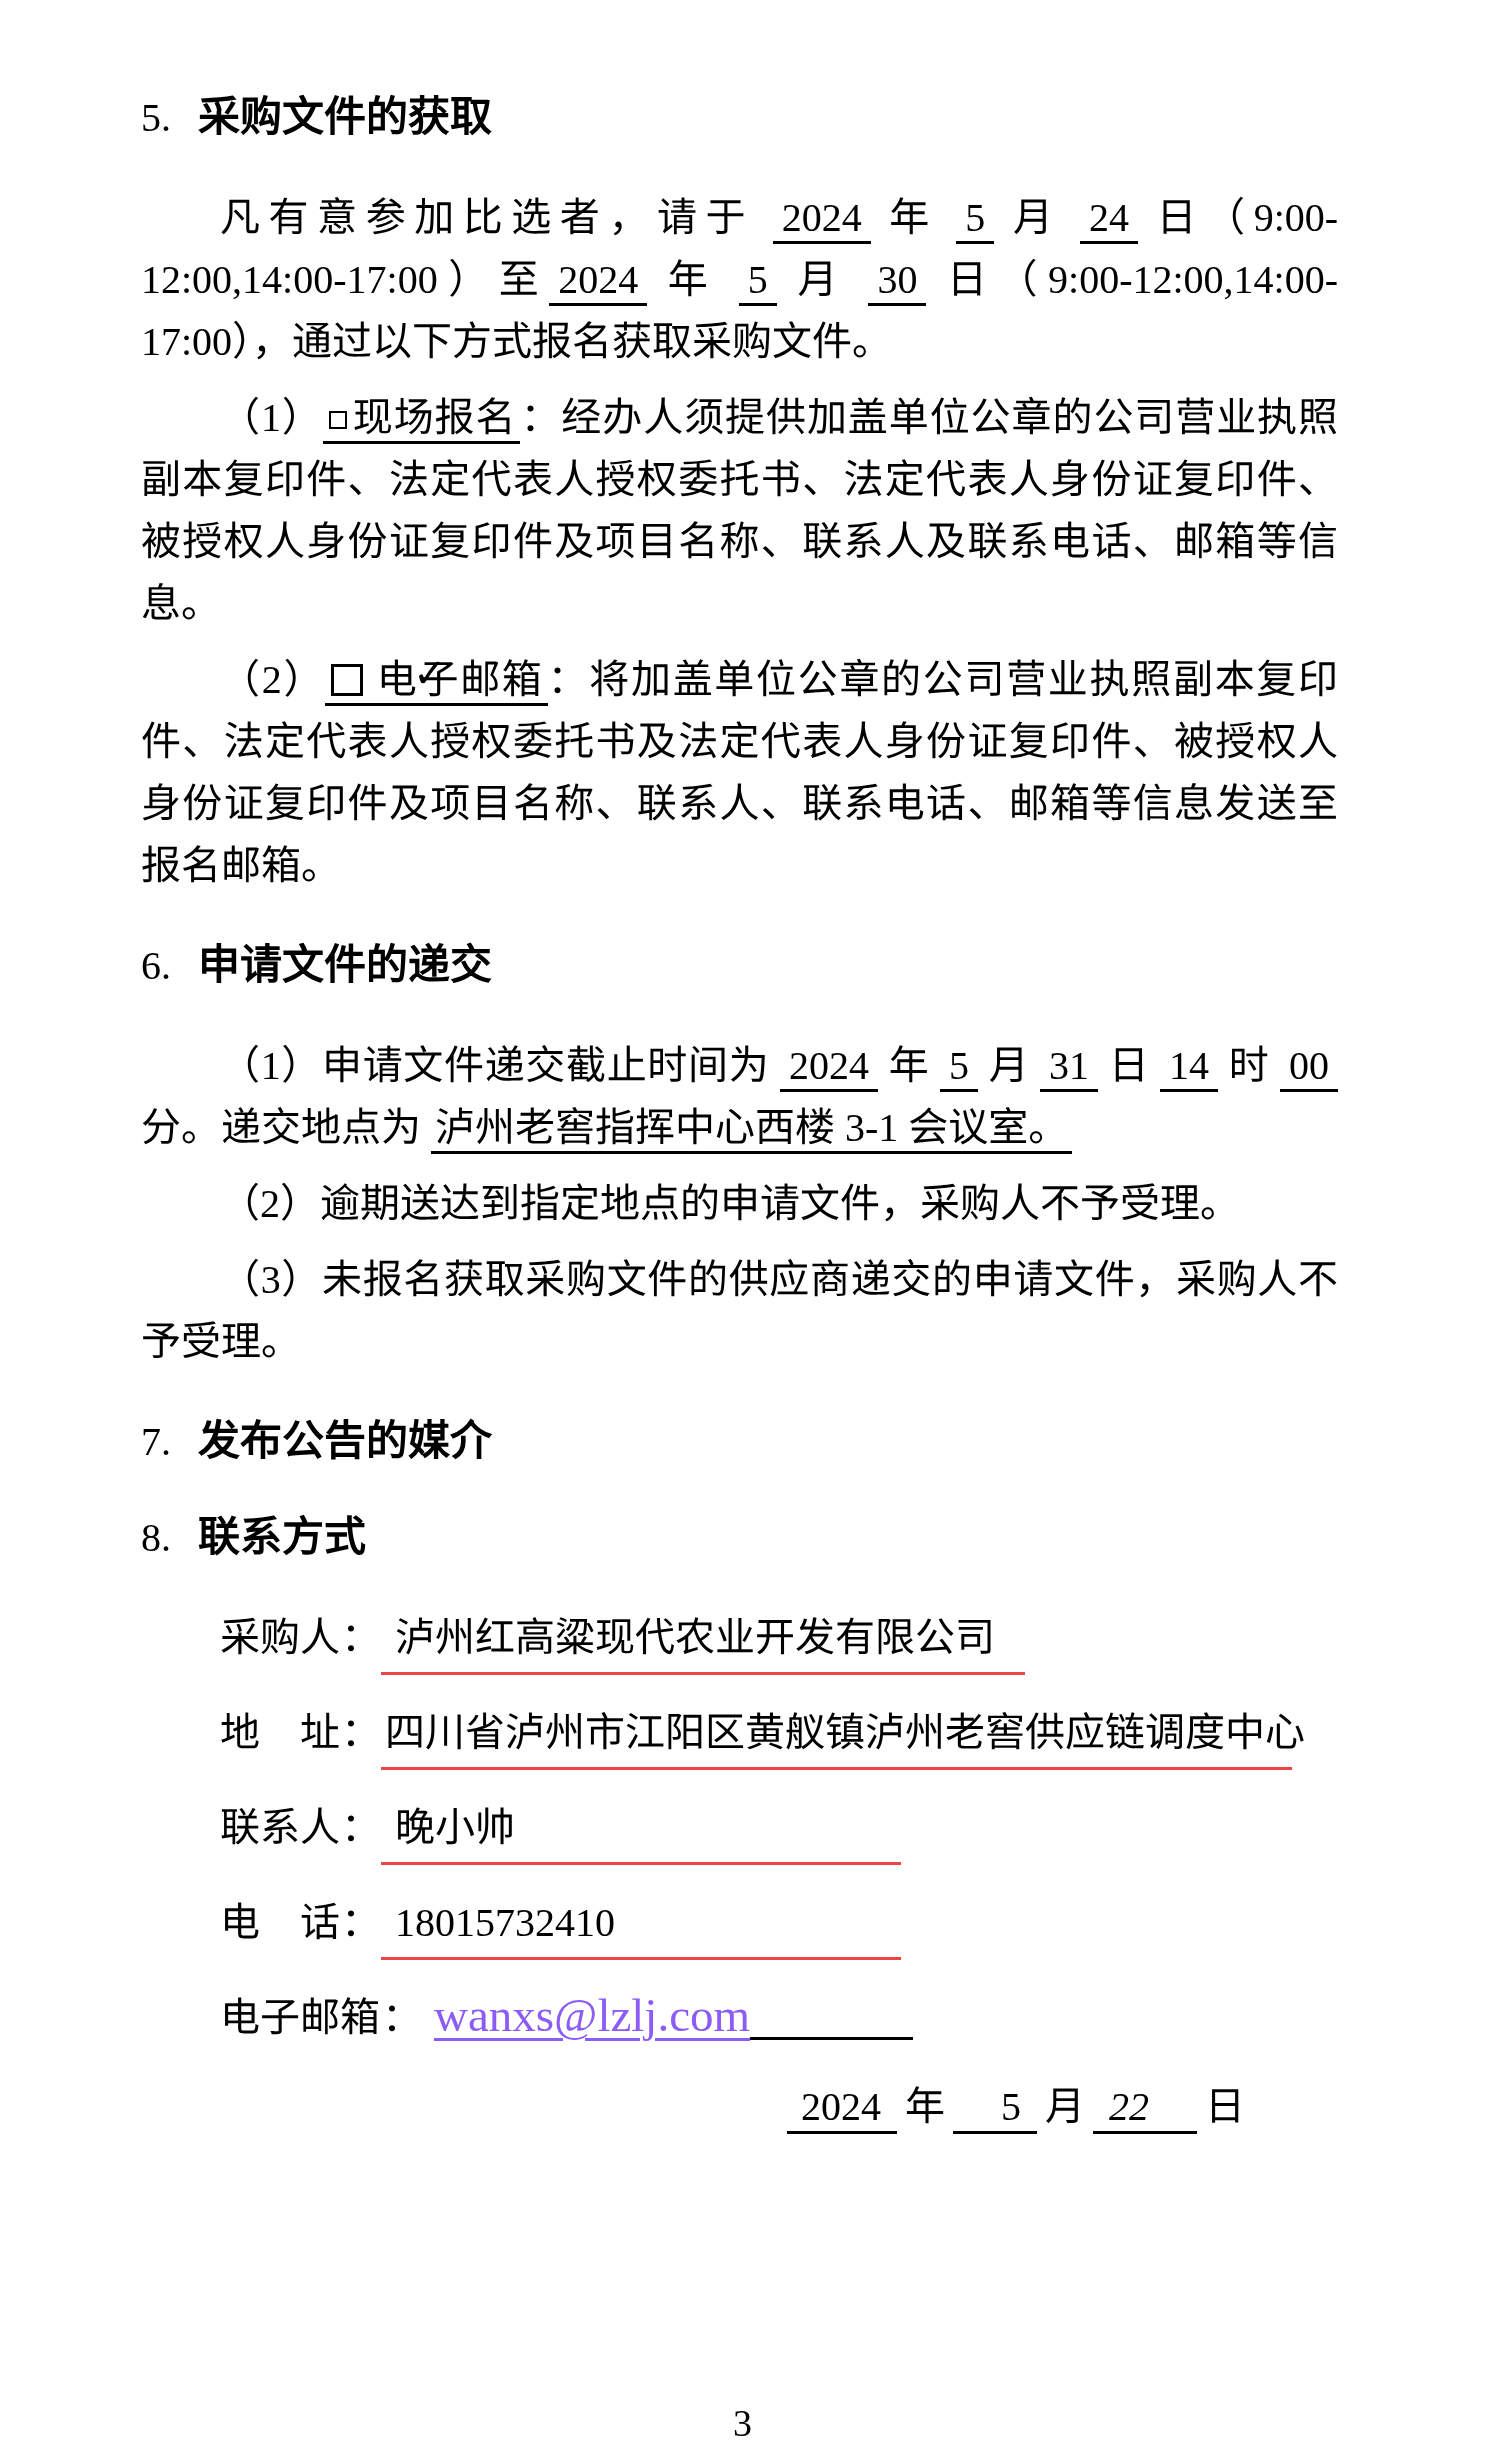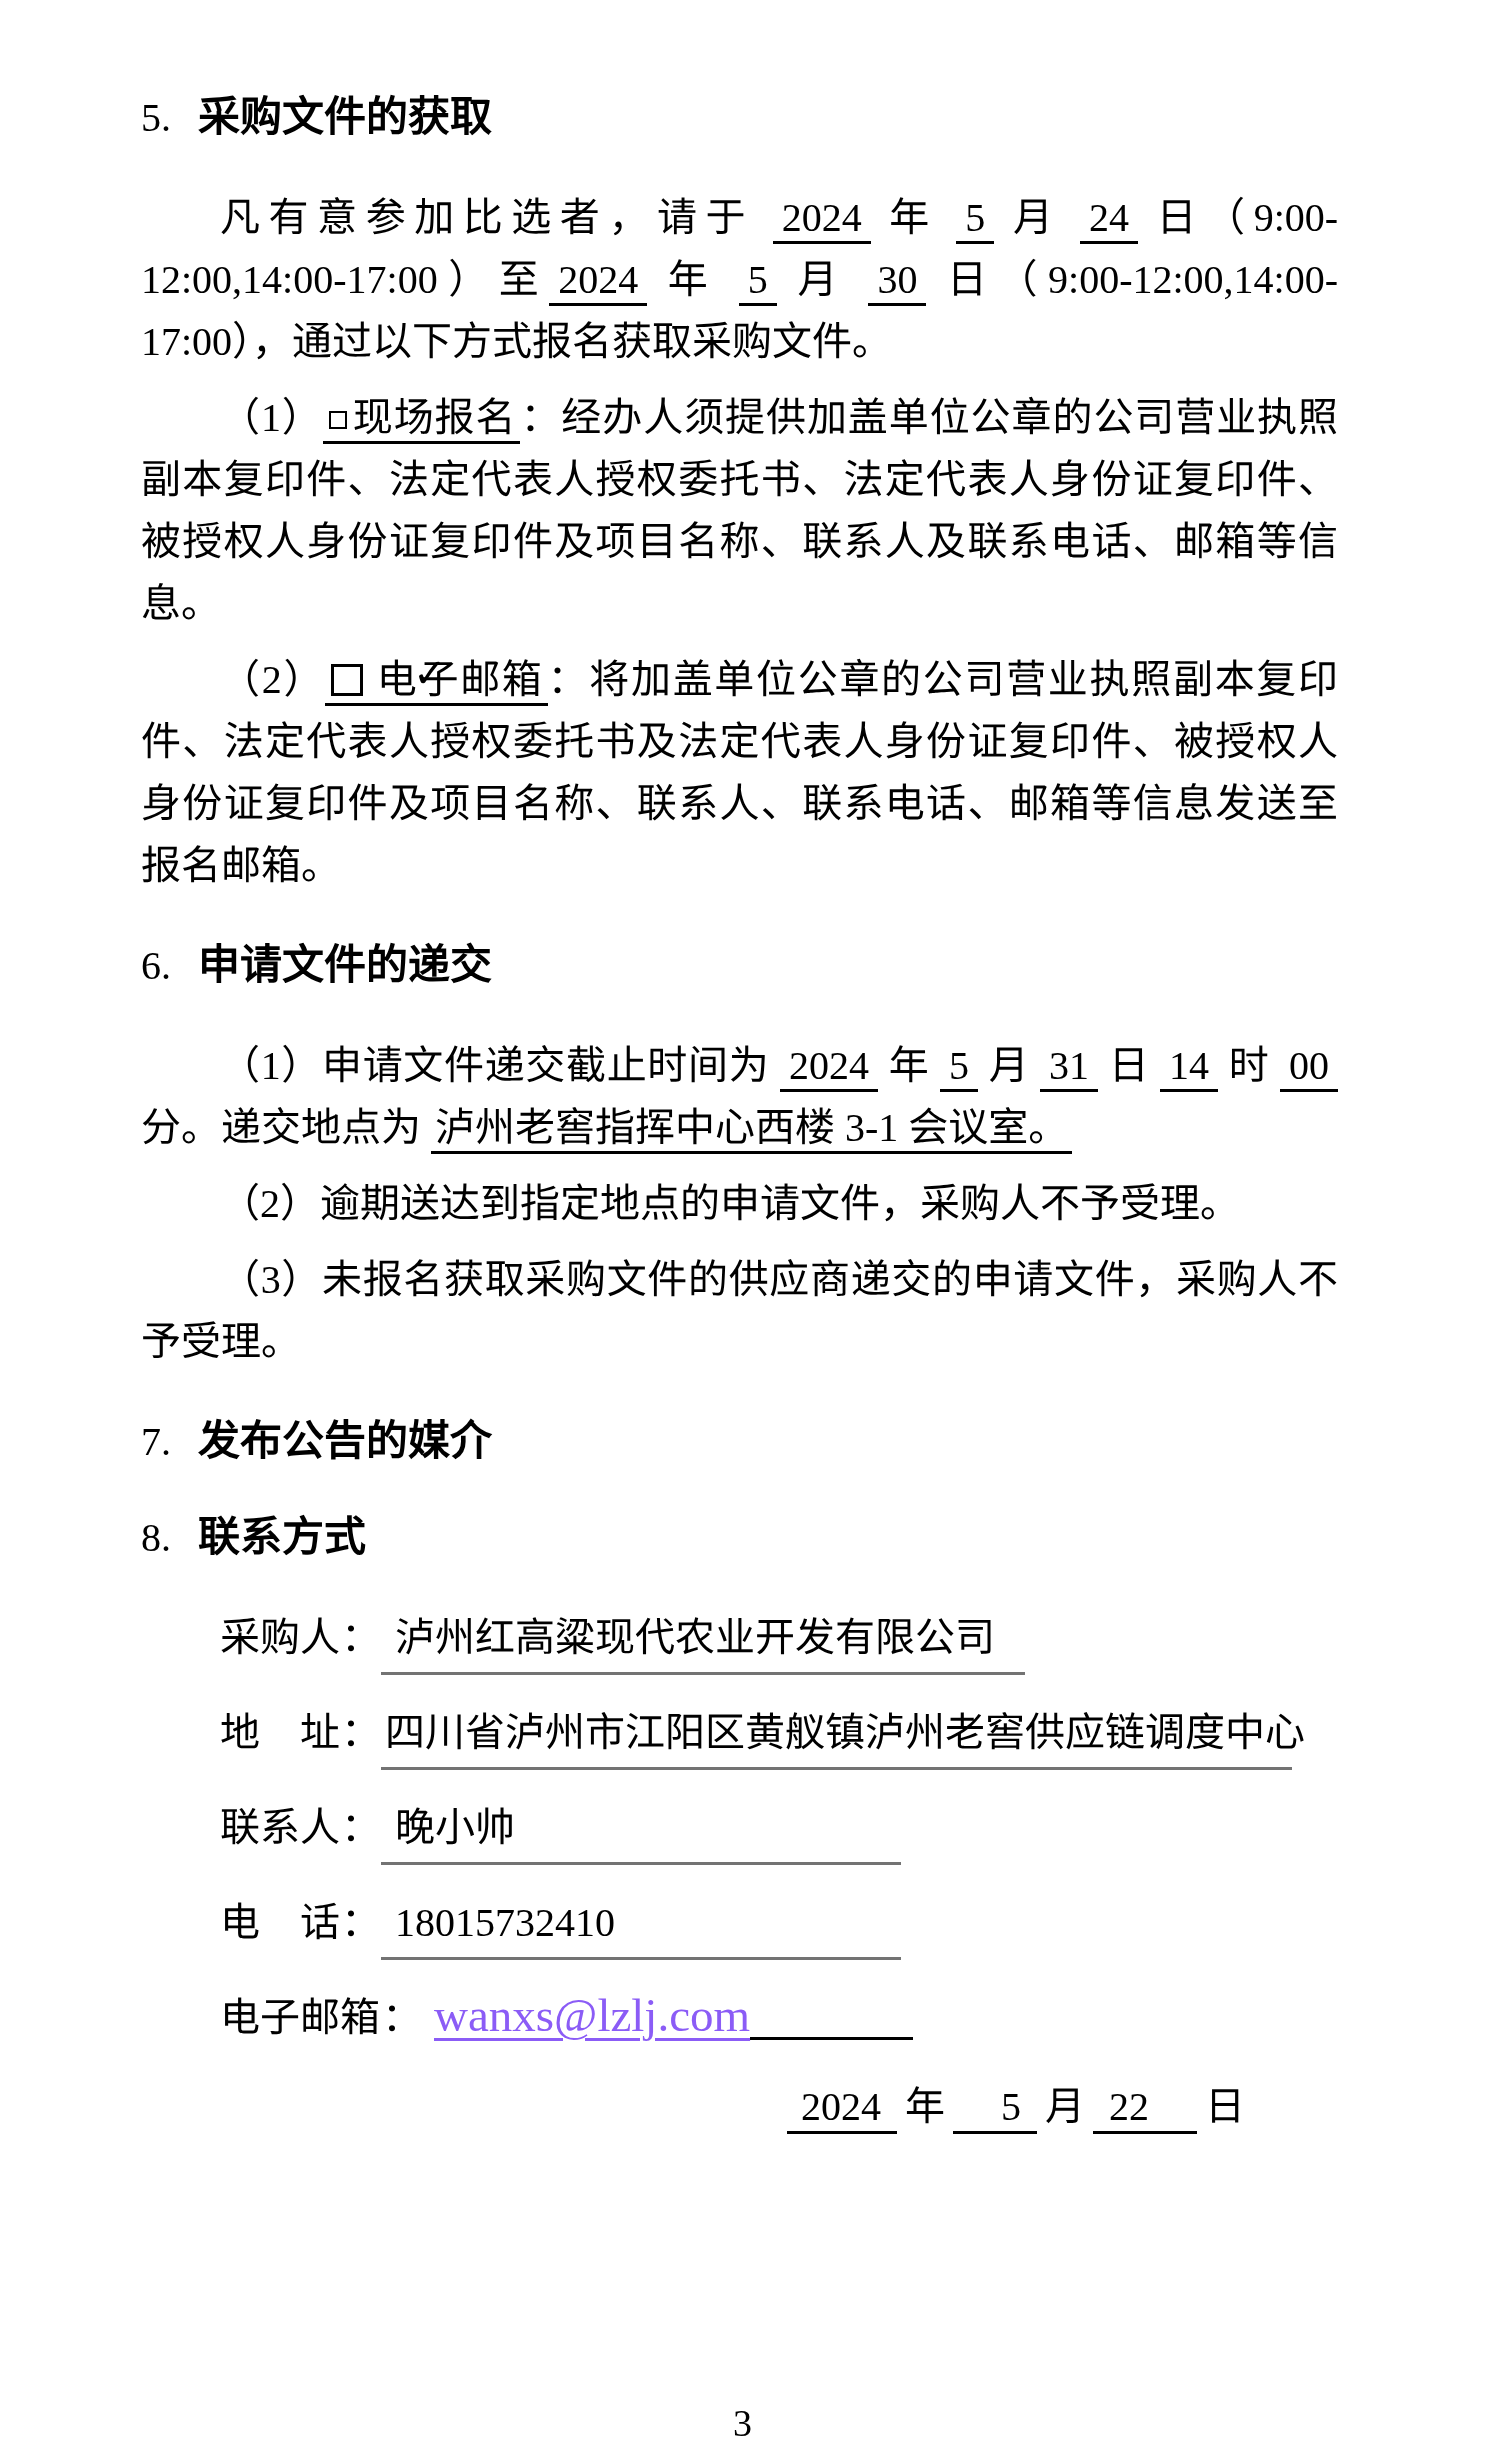--- a/index.html
+++ b/index.html
@@ -86,21 +86,21 @@
     margin: 0 0 27px 0;
     padding-left: 79px;
     text-indent: 0;
     white-space: nowrap;
   }
   .contact-row .label { display: inline-block; width: 121px; }
   .contact-row .label.wide { width: 162px; }
   .contact-row .cvalue {
     display: inline-block;
     box-sizing: border-box;
-    border-bottom: 3px solid #737373;
+    border-bottom: 3px solid #ef4444;
     padding: 0 0 3px 14px;
     vertical-align: baseline;
   }
   .vw1 { width: 644px; }
   .vw2 { width: 911px; padding-left: 4px !important; }
   .vw3 { width: 520px; }
   .vw4 { width: 520px; }
 
   .email-link {
     color: #8b5cf6;
@@ -123,21 +123,21 @@
   
   .date-line {
     text-align: right;
     padding-right: 85px;
     margin-top: 26px;
     white-space: nowrap;
   }
   .date-line .du { border-bottom: 3px solid #000; padding-bottom: 2px; }
   .date-line .dy { padding-left: 14px; padding-right: 16px; }
   .date-line .dm { padding-left: 48px; padding-right: 16px; }
-  .date-line .dd { padding-left: 16px; padding-right: 48px; }
+  .date-line .dd { padding-left: 16px; padding-right: 48px; font-style: italic; }
   .date-line .dunit { margin: 0 8px; }
 
   
   .page-num {
     position: absolute;
     left: 0; right: 0;
     bottom: 16px;
     text-align: center;
     font-size: 38px;
     line-height: 44px;

